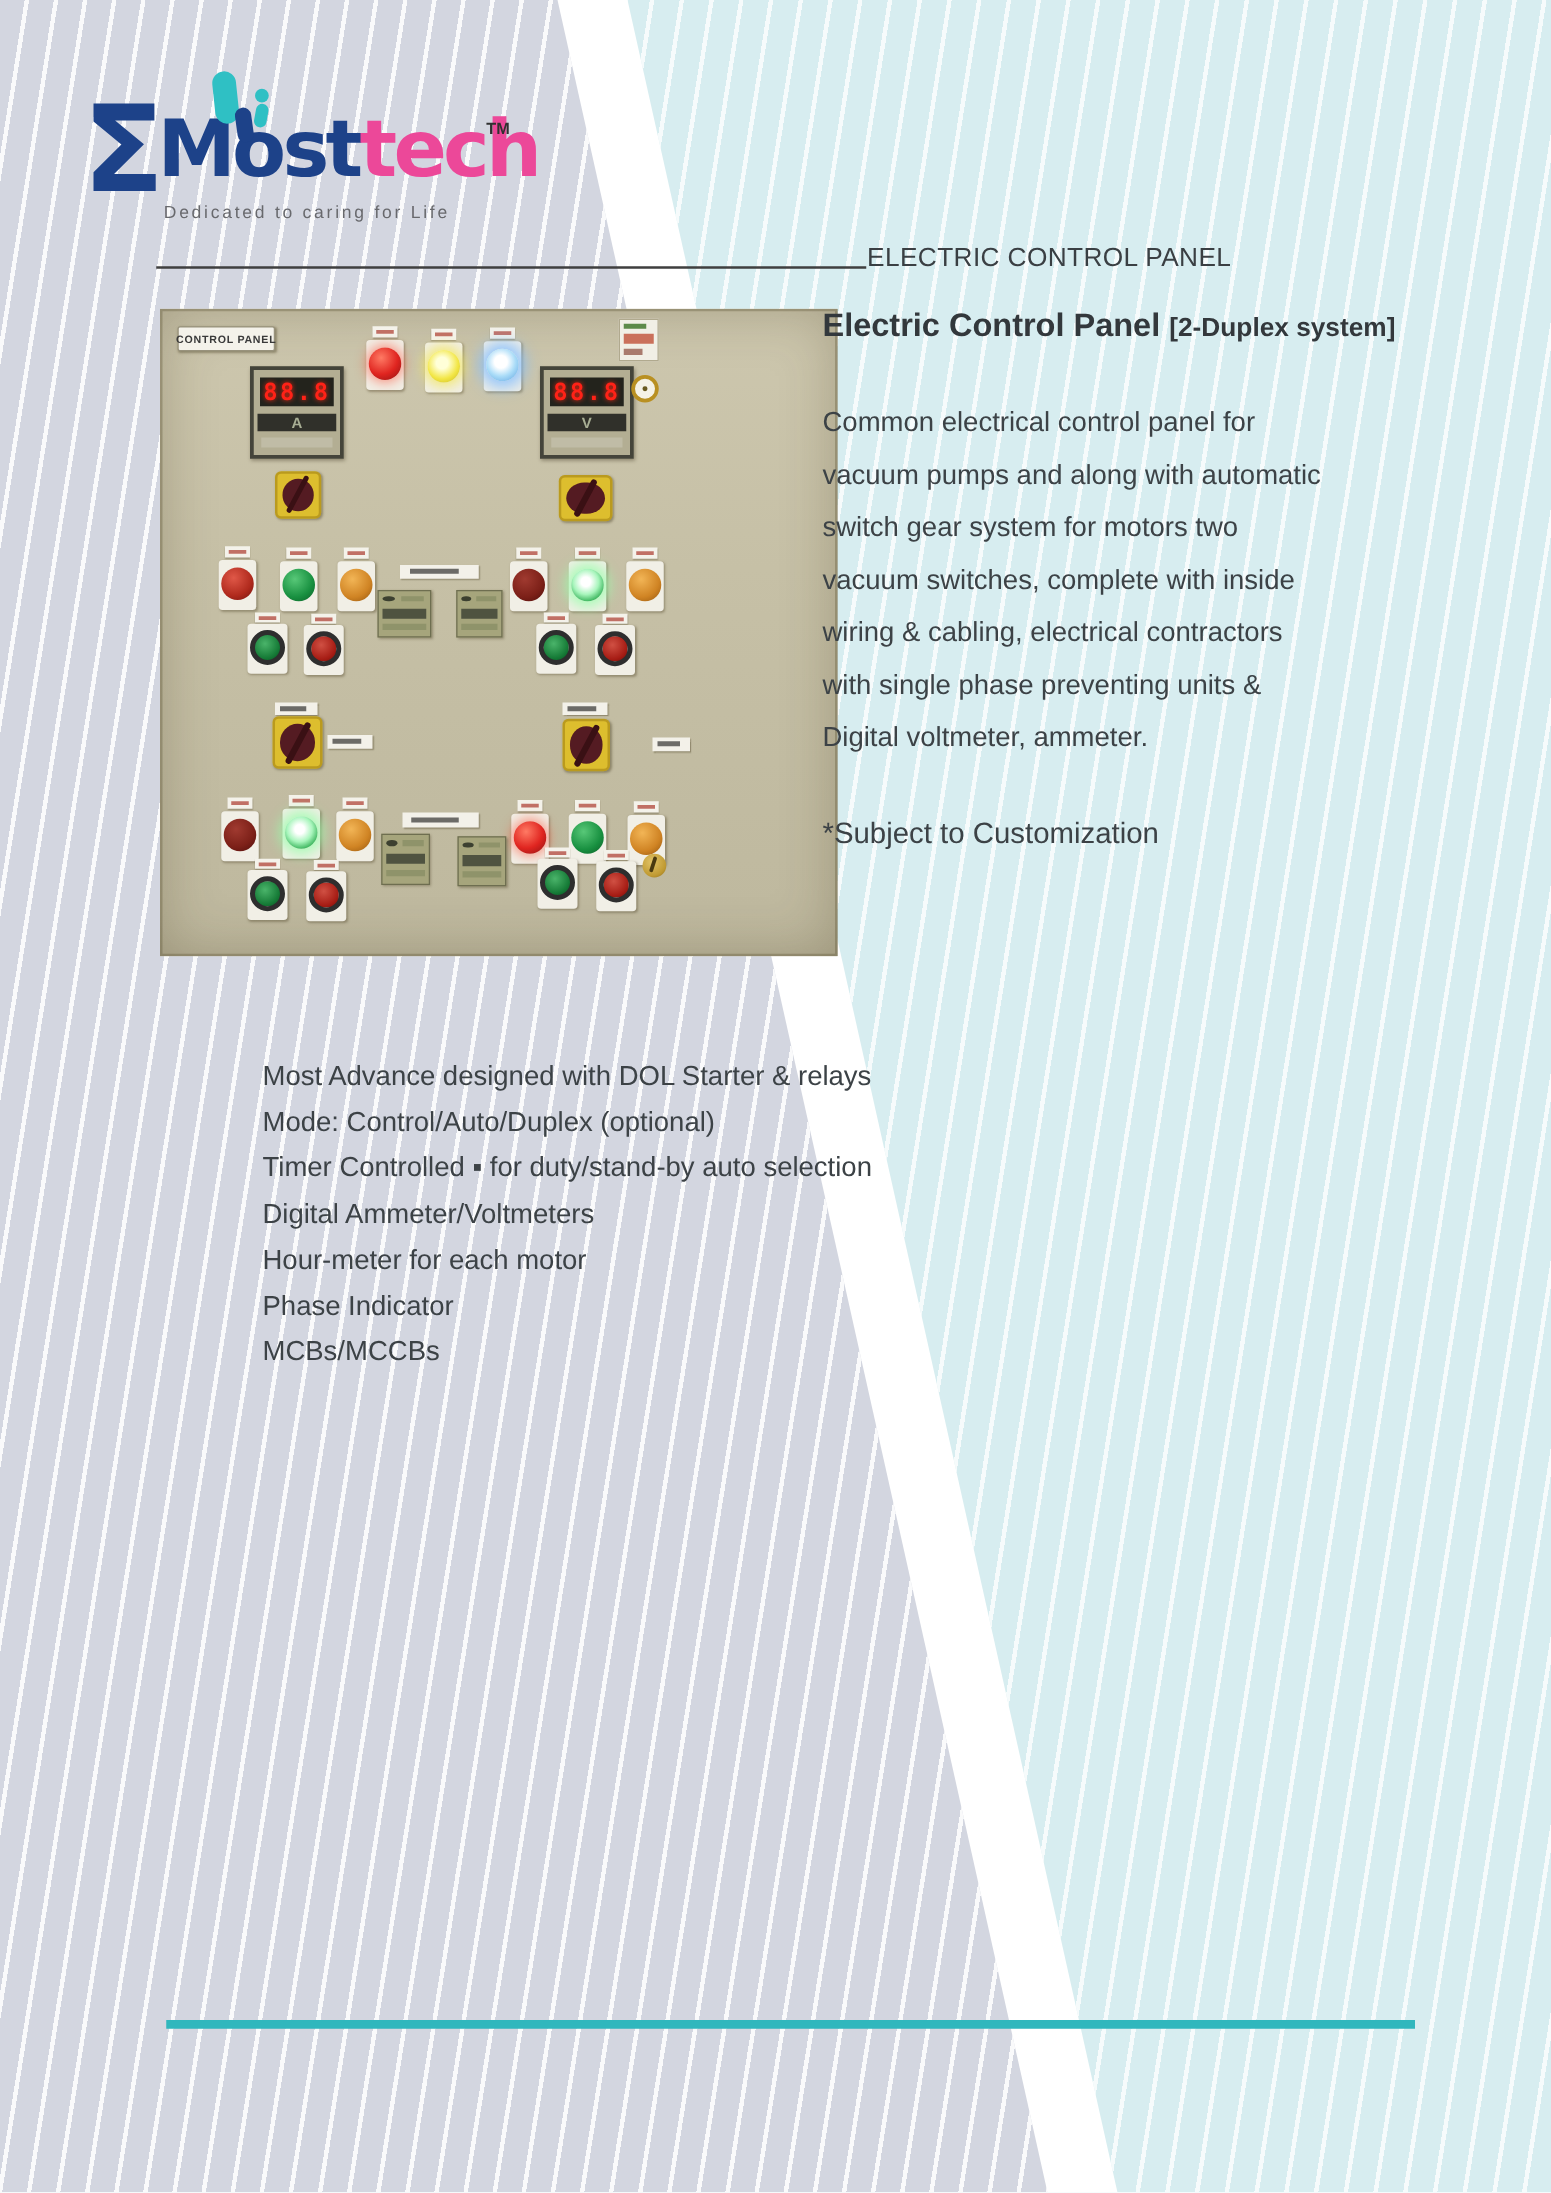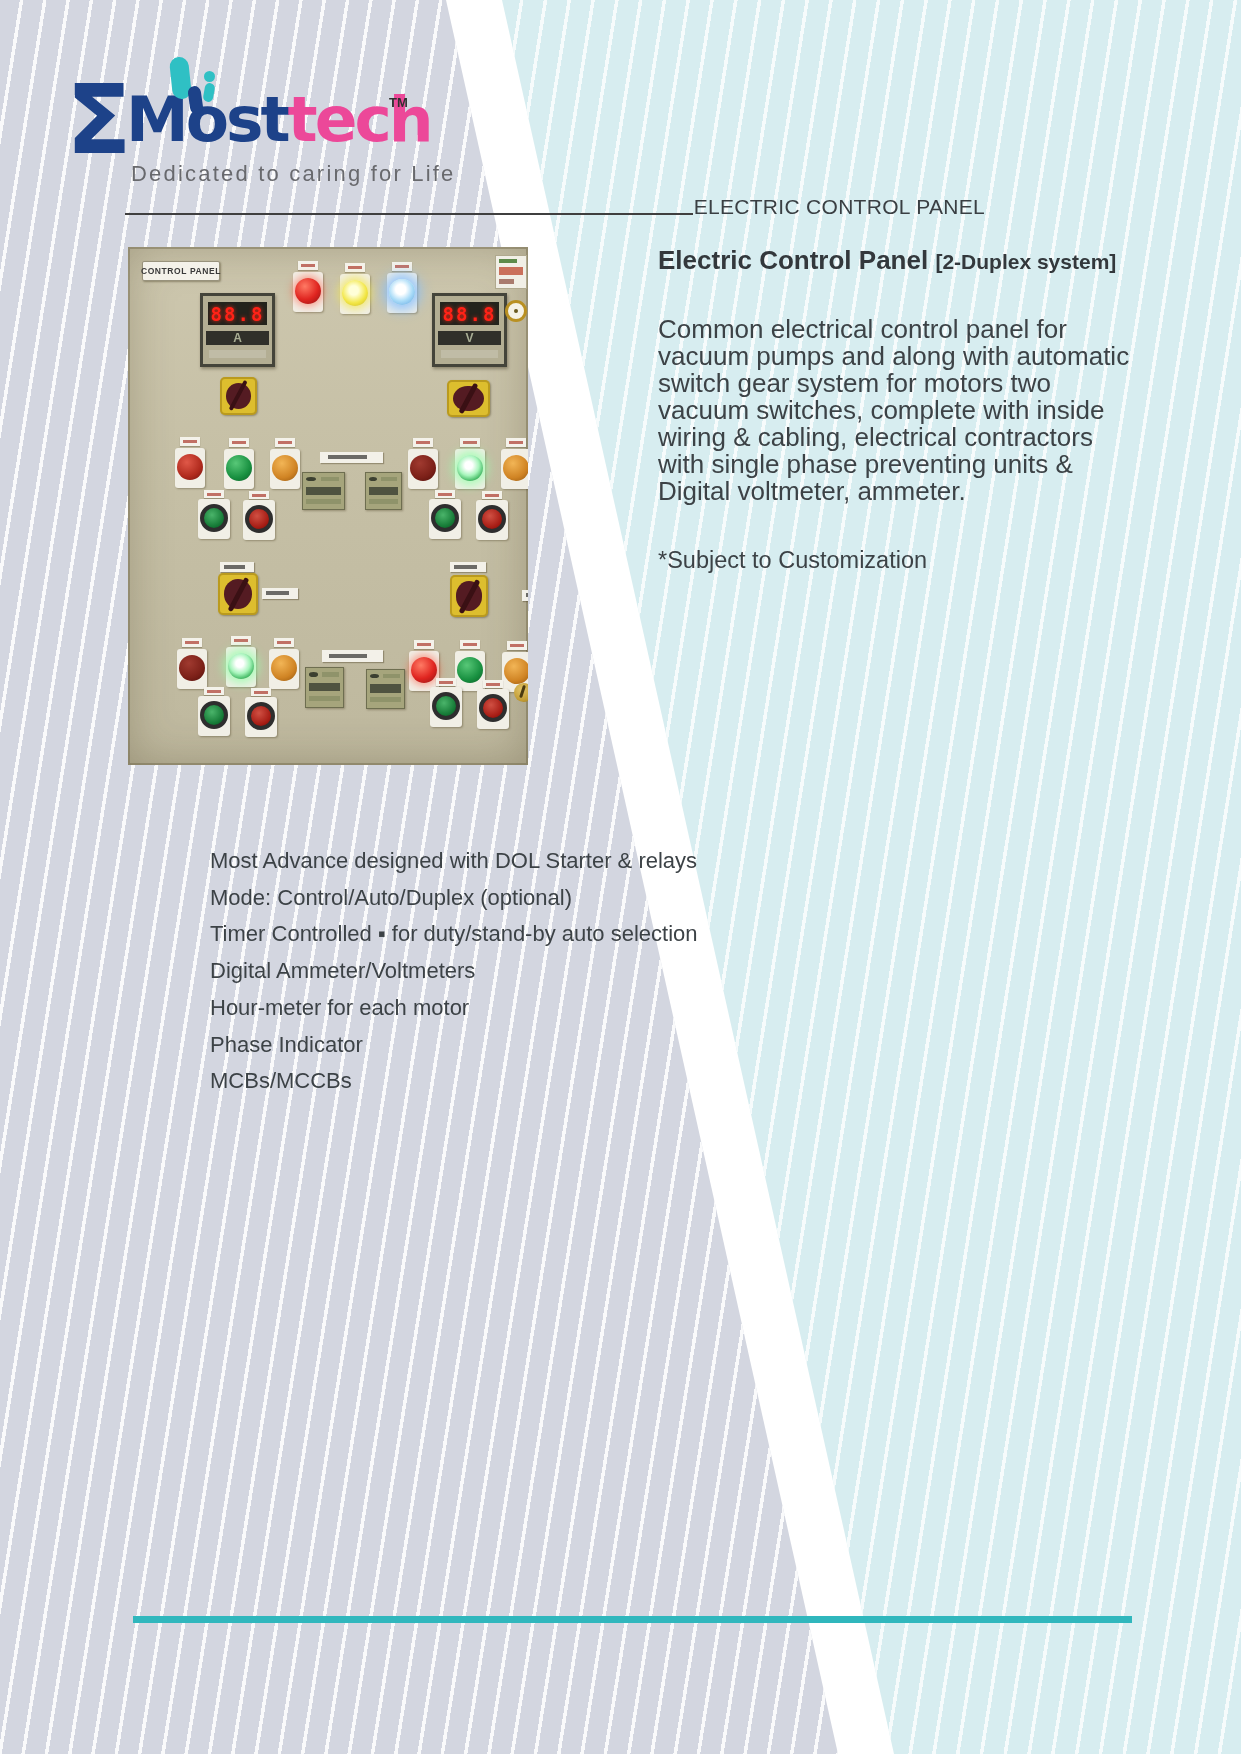--- a/index.html
+++ b/index.html
@@ -38,53 +38,53 @@
     position:absolute;left:389px;top:95px;
     font-size:13px;font-weight:bold;color:#303030;letter-spacing:0;
   }
   .pill{position:absolute;border-radius:12px;}
   .pill-teal-large{left:171px;top:57px;width:19px;height:42px;background:#2fc0c4;transform:rotate(-6deg);}
   .pill-teal-ball{left:204px;top:71px;width:11px;height:11px;border-radius:50%;background:#2fc0c4;}
   .pill-teal-small{left:204px;top:83px;width:10px;height:19px;border-radius:6px;background:#2fc0c4;transform:rotate(10deg);}
   .pill-blue{left:189px;top:86px;width:13px;height:28px;border-radius:7px;background:#1d4289;transform:rotate(-8deg);}
   .logo-tagline{
     position:absolute;left:131px;top:161px;
-    font-size:22px;color:#68696d;letter-spacing:2.2px;white-space:nowrap;
+    font-size:14px;color:#68696d;letter-spacing:2.2px;white-space:nowrap;
   }
   
   .header-row{
     position:absolute;left:125px;top:178px;width:860px;height:40px;
     display:flex;align-items:flex-end;
   }
   .header-rule{flex:1;border-bottom:2px solid #3f3f3f;margin-bottom:3px;}
   .header-title{
     font-size:21px;color:#3a3f43;letter-spacing:.3px;white-space:nowrap;
     padding-left:1px;line-height:1.1;
   }
   
   .product{position:absolute;left:658px;top:244px;width:480px;color:#3c4246;}
   .product h1{margin:0;font-size:26px;line-height:32px;color:#33383c;font-weight:bold;}
   .product h1 .suffix{font-size:21px;font-weight:bold;}
-  .desc{margin:38px 0 5px 0;font-size:26px;line-height:27px;white-space:pre-line;}
+  .desc{margin:38px 0 5px 0;font-size:22px;line-height:42px;white-space:pre-line;}
   .note{margin:39px 0 0 0;font-size:23.5px;line-height:33px;}
   
   .features{
     position:absolute;left:210px;top:843px;margin:0;padding:0;list-style:none;
     font-size:22px;line-height:36.7px;color:#3c4246;width:640px;
   }
   
   .footer-rule{position:absolute;left:133px;top:1616px;width:999px;height:7px;background:#30b7bd;}
   .footer-company{
     position:absolute;right:112px;top:1633px;
     font-family:"Liberation Serif",serif;font-style:italic;
     font-size:26px;color:#1d3a67;white-space:nowrap;
   }
   
   .photo{
-    position:absolute;left:128px;top:247px;width:400px;height:518px;
+    position:absolute;left:128px;top:247px;width:542px;height:518px;
     background:linear-gradient(180deg,#cdc7ae 0%,#c6c0a6 40%,#beb89e 100%);
     box-shadow:inset 0 0 0 2px rgba(95,85,55,.35), inset 0 0 45px rgba(60,50,20,.28);
     overflow:hidden;
   }
   .photo *{position:absolute;box-sizing:border-box;}
   .cp-label{
     background:#f4f2ea;border:1px solid #98927c;border-radius:2px;
     color:#3a3a3a;font-size:8.5px;font-weight:bold;letter-spacing:.6px;
     display:flex;align-items:center;justify-content:center;white-space:nowrap;
     box-shadow:1px 1px 2px rgba(60,50,20,.4);

